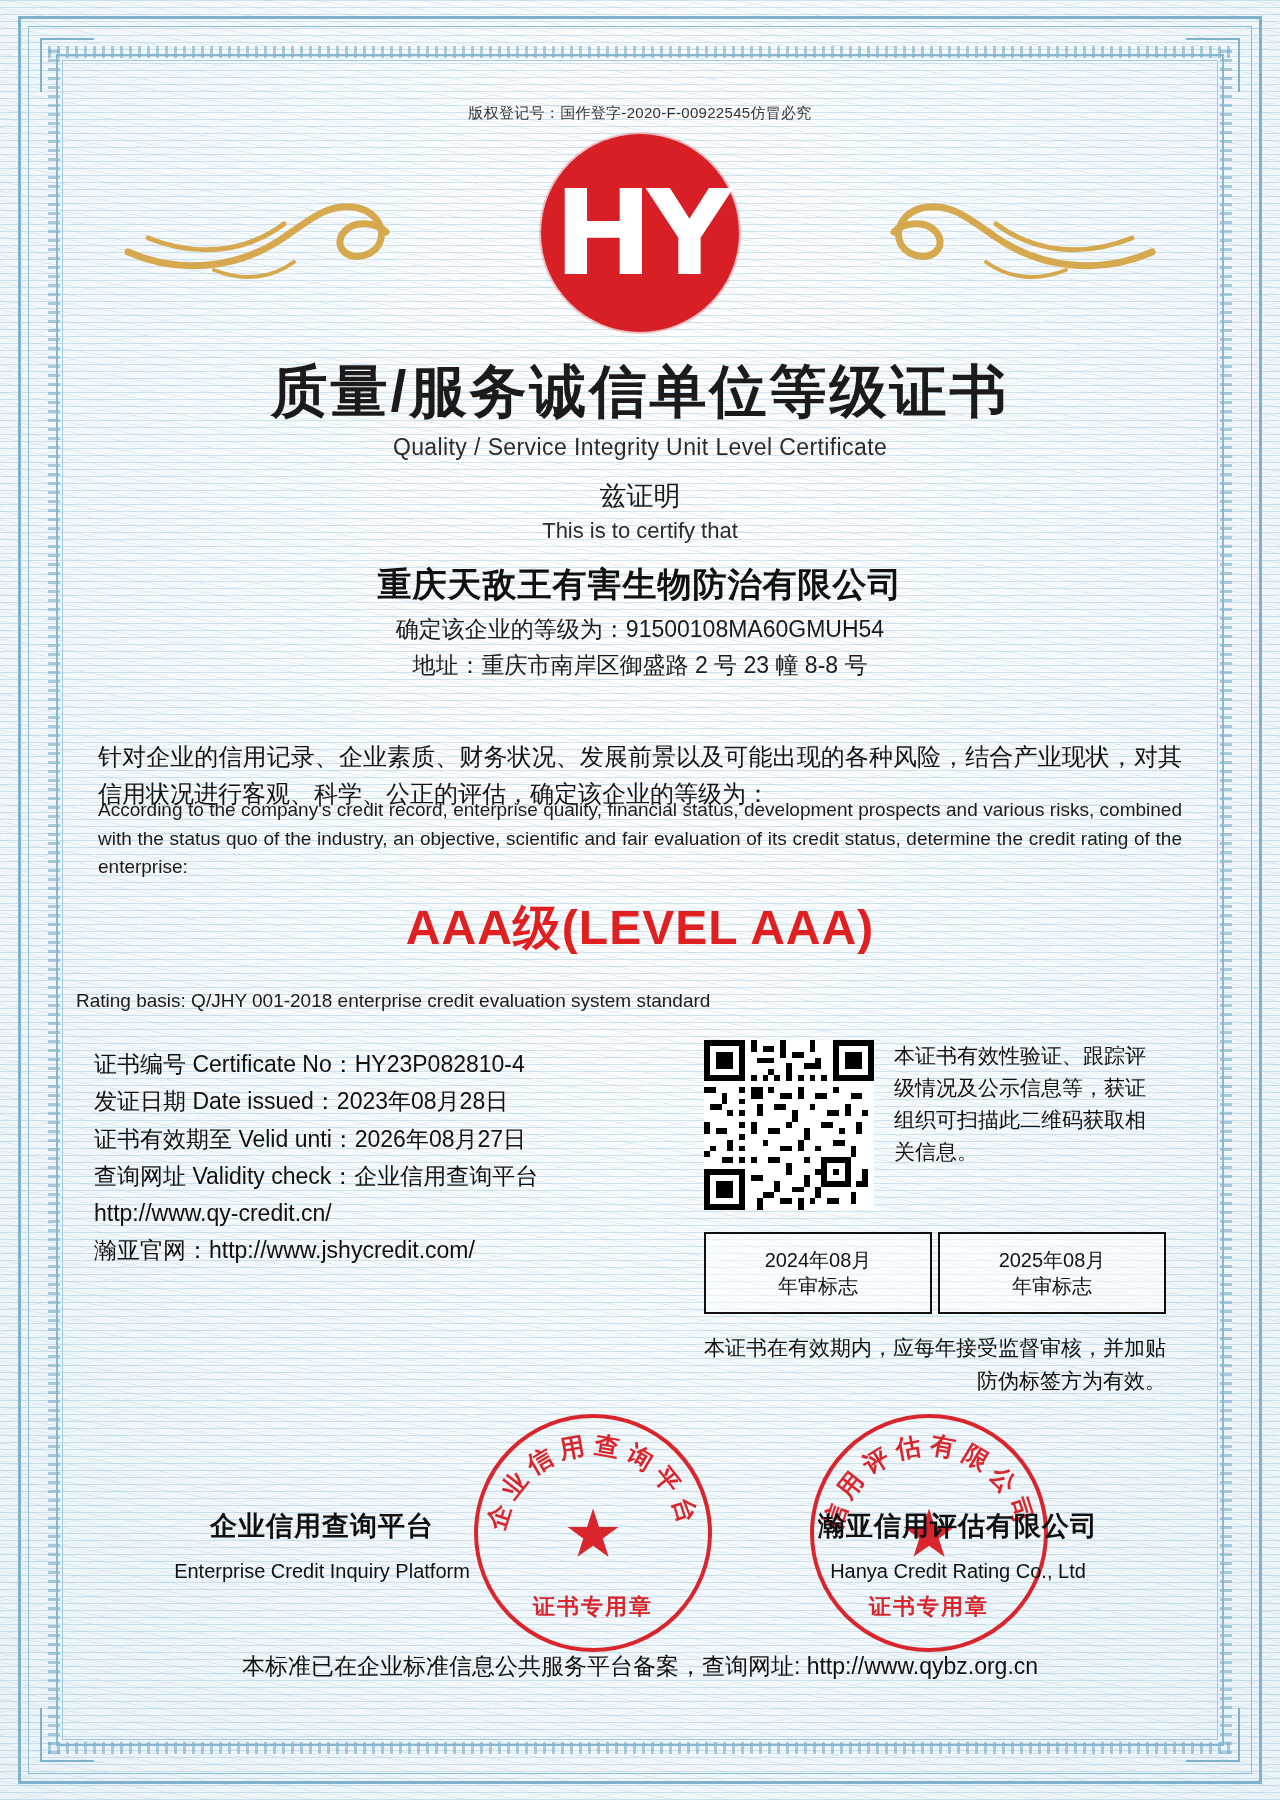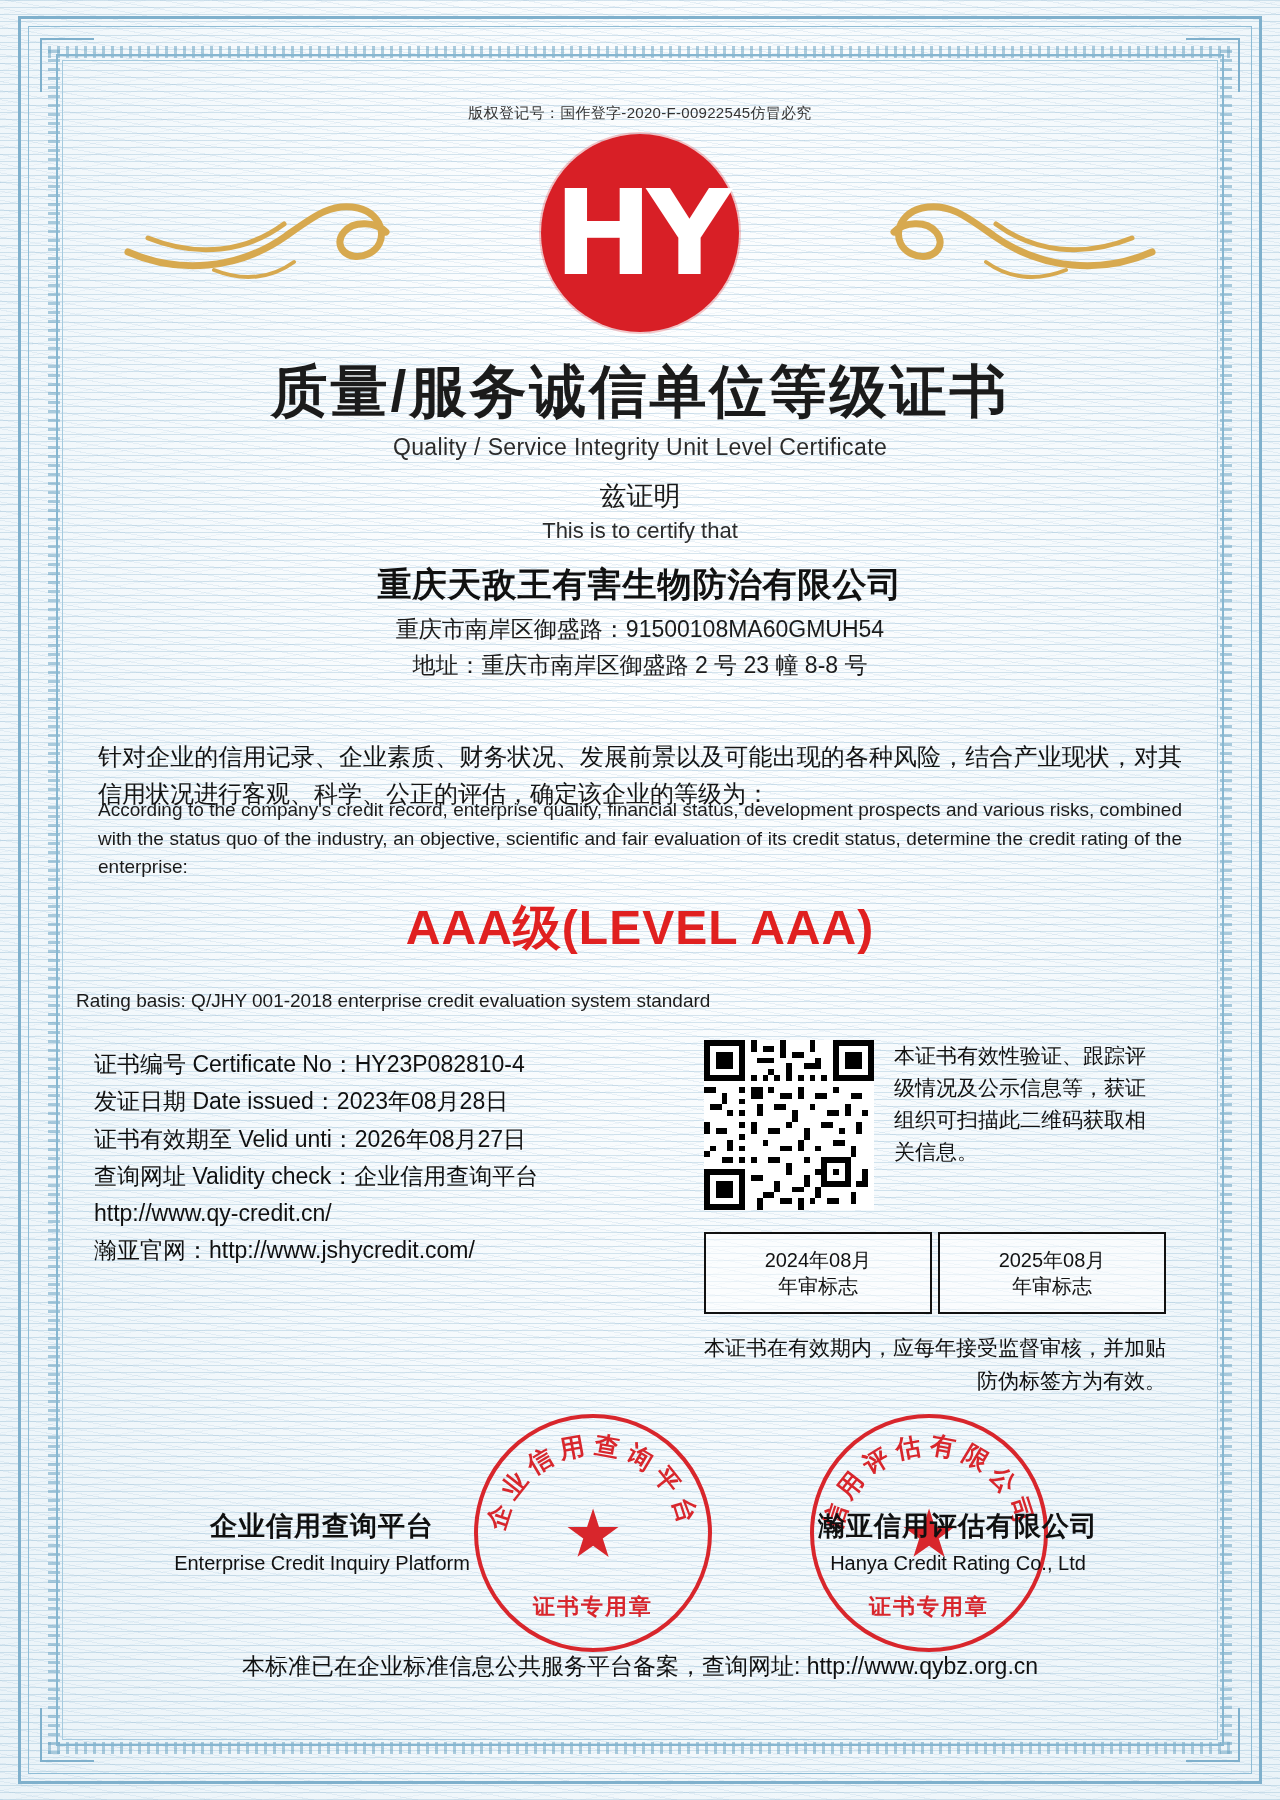--- a/index.html
+++ b/index.html
@@ -376,21 +376,21 @@
     text-align: center;
     color: #101010;
   }
   .org .cn {
     font-size: 27px;
     font-weight: bold;
     letter-spacing: 1px;
   }
   .org .en {
     font-size: 20px;
-    margin-top: 8px;
+    margin-top: 16px;
   }
 
   
   .footer-note {
     position: absolute;
     bottom: 44px;
     left: 0; right: 0;
     text-align: center;
     font-size: 23px;
     color: #101010;
@@ -435,21 +435,21 @@
       <div class="logo-circle">HY</div>
     </div>
 
     <div class="title-cn">质量/服务诚信单位等级证书</div>
     <div class="title-en">Quality / Service Integrity Unit Level Certificate</div>
 
     <div class="certify-cn">兹证明</div>
     <div class="certify-en">This is to certify that</div>
 
     <div class="company-name">重庆天敌王有害生物防治有限公司</div>
-    <div class="company-code">重庆市南岸区御盛路：91500108MA60GMUH54</div>
+    <div class="company-code">确定该企业的等级为：91500108MA60GMUH54</div>
     <div class="company-address">地址：重庆市南岸区御盛路 2 号 23 幢 8-8 号</div>
 
     <div class="body-cn">针对企业的信用记录、企业素质、财务状况、发展前景以及可能出现的各种风险，结合产业现状，对其信用状况进行客观、科学、公正的评估，确定该企业的等级为：</div>
     <div class="body-en">According to the company's credit record, enterprise quality, financial status, development prospects and various risks, combined with the status quo of the industry, an objective, scientific and fair evaluation of its credit status, determine the credit rating of the enterprise:</div>
 
     <div class="level-line">AAA级(LEVEL AAA)</div>
     <div class="rating-basis-en">Rating basis: Q/JHY 001-2018 enterprise credit evaluation system standard</div>
 
     <div class="details">
       <div class="row">证书编号 Certificate No：HY23P082810-4</div>

